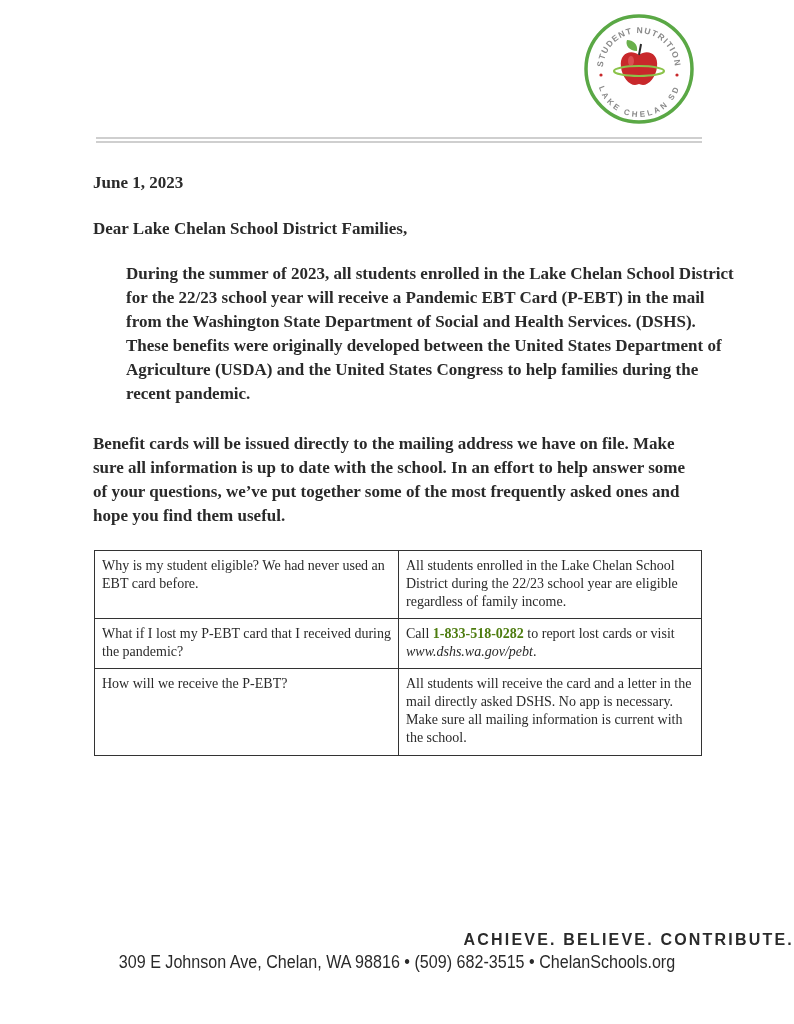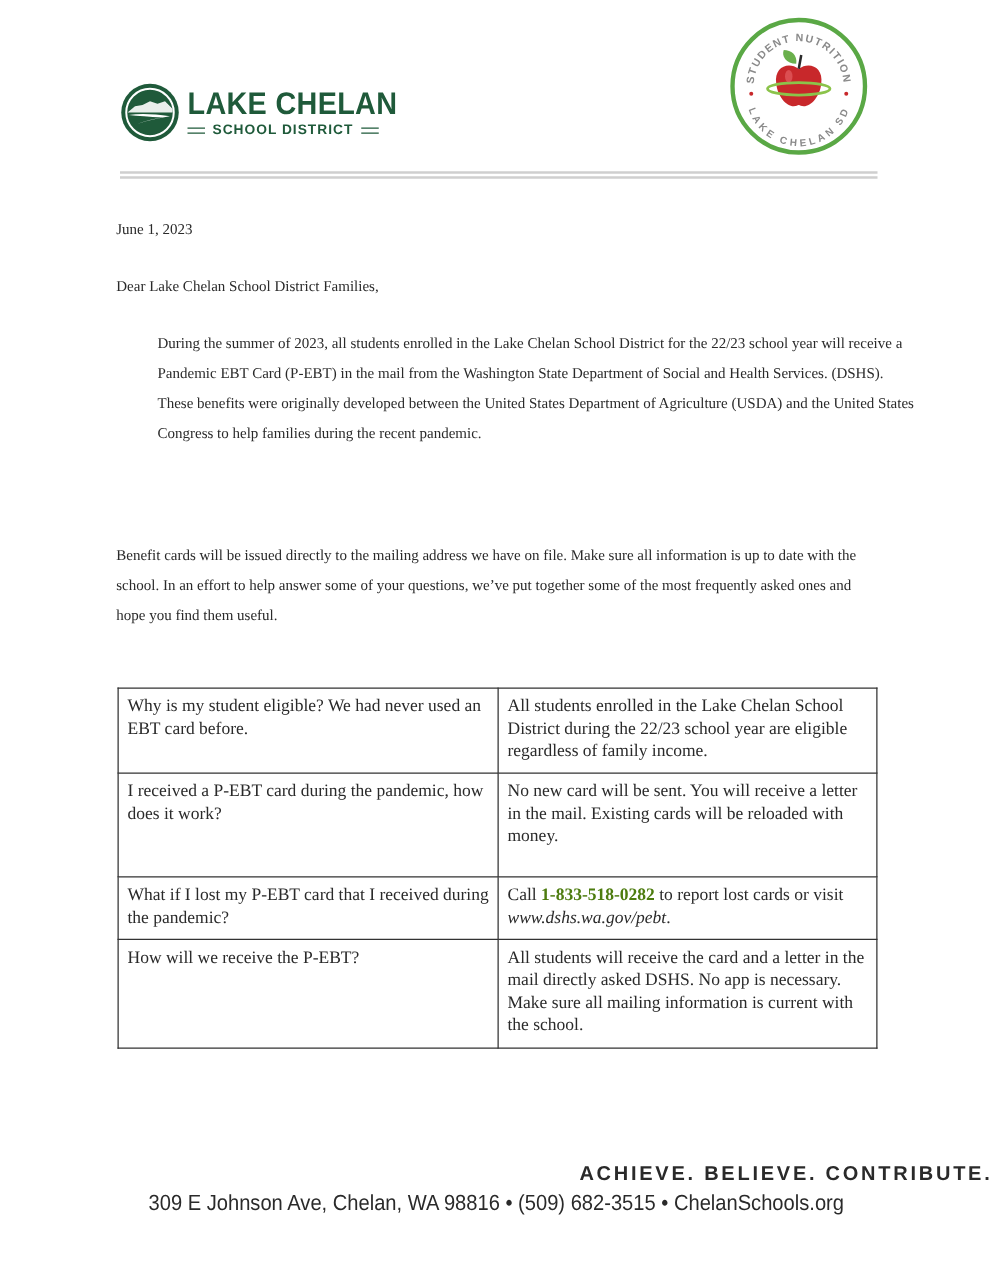--- a/index.html
+++ b/index.html
@@ -12,21 +12,21 @@
   .logo-text { margin-left: 6px; display: flex; flex-direction: column; }
   .logo-title { font-family: "Liberation Sans", "DejaVu Sans", sans-serif; font-weight: bold; font-size: 25px; color: #1f5a3a; letter-spacing: 0.3px; line-height: 26px; transform: scaleX(0.92); transform-origin: left; }
   .logo-sub { display: flex; align-items: center; margin-top: 2px; }
   .logo-sub .dash { width: 14px; height: 5px; border-top: 1.5px solid #1f5a3a; border-bottom: 1.5px solid #1f5a3a; }
   .logo-sub span.txt { font-family: "Liberation Sans", "DejaVu Sans", sans-serif; font-weight: bold; font-size: 11px; color: #1f5a3a; letter-spacing: 0.8px; margin: 0 6px; }
 
   .badge { position: absolute; left: 583px; top: 13px; width: 112px; height: 112px; }
 
   .rule { position: absolute; left: 96px; top: 137px; width: 606px; height: 6px; border-top: 2px solid #cfcfcf; border-bottom: 2px solid #cfcfcf; }
 
-  .letter { position: absolute; left: 93px; width: 610px; font-size: 12px; line-height: 24px; color: #2a2a2a; }
+  .letter { position: absolute; left: 93px; width: 610px; font-size: 17px; line-height: 24px; color: #2a2a2a; font-weight: bold; }
   .date { top: 171px; }
   .greeting { top: 217px; }
   .para1 { top: 262px; margin-left: 33px; }
   .para2 { top: 432px; }
 
   .faq { position: absolute; left: 94px; top: 550px; width: 608px; border-collapse: collapse; font-size: 14px; line-height: 18px; color: #2a2a2a; }
   .faq td { border: 1.5px solid #333; vertical-align: top; padding: 6px 7px 6px 7px; }
   .faq td.q { width: 304px; }
   .faq tr.r1 td { height: 68px; }
   .faq tr.r2 td { height: 68px; }
@@ -37,36 +37,20 @@
   .url { font-style: italic; }
 
   .footer { position: absolute; left: 0; width: 794px; text-align: center; font-family: "Liberation Sans", "DejaVu Sans", sans-serif; color: #2a2a2a; }
   .motto { top: 931px; font-weight: bold; font-size: 16px; letter-spacing: 2.2px; text-align: right; }
   .address { top: 952px; font-size: 17.5px; transform: scaleX(0.92); }
 </style>
 </head>
 <body>
 
 <div class="header">
-  <div class="logo">
-    <svg class="logo-emblem" viewBox="0 0 48 48">
-      <circle cx="24" cy="24" r="23" fill="#1f5a3a"></circle>
-      <circle cx="24" cy="24" r="19" fill="none" stroke="#ffffff" stroke-width="1.6"></circle>
-      <path d="M6 24 L12 19 L18 18 L24 15 L30 17 L36 15 L42 21 L42 24 Z" fill="#ffffff" opacity="0.9"></path>
-      <path d="M7 26 Q20 24 40 27 Q26 29 14 33 Q22 30 34 28 Q18 27 7 26 Z" fill="#ffffff"></path>
-    </svg>
-    <div class="logo-text">
-      <div class="logo-title">LAKE CHELAN</div>
-      <div class="logo-sub">
-        <div class="dash"></div>
-        <span class="txt">SCHOOL DISTRICT</span>
-        <div class="dash"></div>
-      </div>
-    </div>
-  </div>
 
   <svg class="badge" viewBox="0 0 112 112">
     <defs>
       <path id="arcTop" d="M 20 56 A 36 36 0 0 1 92 56"></path>
       <path id="arcBottom" d="M 22 62 A 34 34 0 0 0 90 62"></path>
     </defs>
     <circle cx="56" cy="56" r="53" fill="#ffffff" stroke="#5aa845" stroke-width="3.5"></circle>
     <text font-family="Liberation Sans, DejaVu Sans, sans-serif" font-weight="bold" font-size="8.5" fill="#8a8a8a" letter-spacing="1.2">
       <textPath href="#arcTop" startOffset="50%" text-anchor="middle">STUDENT NUTRITION</textPath>
     </text>
@@ -91,24 +75,20 @@
 <div class="letter greeting">Dear Lake Chelan School District Families,</div>
 <div class="letter para1">During the summer of 2023, all students enrolled in the Lake Chelan School District for the 22/23 school year will receive a Pandemic EBT Card (P-EBT) in the mail from the Washington State Department of Social and Health Services. (DSHS). These benefits were originally developed between the United States Department of Agriculture (USDA) and the United States Congress to help families during the recent pandemic.</div>
 <div class="letter para2">Benefit cards will be issued directly to the mailing address we have on file. Make sure all information is up to date with the school. In an effort to help answer some of your questions, we’ve put together some of the most frequently asked ones and hope you find them useful.</div>
 
 <table class="faq">
   <tbody>
   <tr class="r2">
     <td class="q">Why is my student eligible? We had never used an EBT card before.</td>
     <td class="a">All students enrolled in the Lake Chelan School District during the 22/23 school year are eligible regardless of family income.</td>
   </tr>
-  <tr class="r3">
-    <td class="q">I received a P-EBT card during the pandemic, how does it work?</td>
-    <td class="a">No new card will be sent. You will receive a letter in the mail. Existing cards will be reloaded with money.</td>
-  </tr>
   <tr class="r4">
     <td class="q">What if I lost my P-EBT card that I received during the pandemic?</td>
     <td class="a"><span>Call </span><span class="phone">1-833-518-0282</span><span> to report lost cards or visit </span><span class="url">www.dshs.wa.gov/pebt</span><span>.</span></td>
   </tr>
   <tr class="r5">
     <td class="q">How will we receive the P-EBT?</td>
     <td class="a">All students will receive the card and a letter in the mail directly asked DSHS. No app is necessary. Make sure all mailing information is current with the school.</td>
   </tr>
 </tbody>
   </table>

